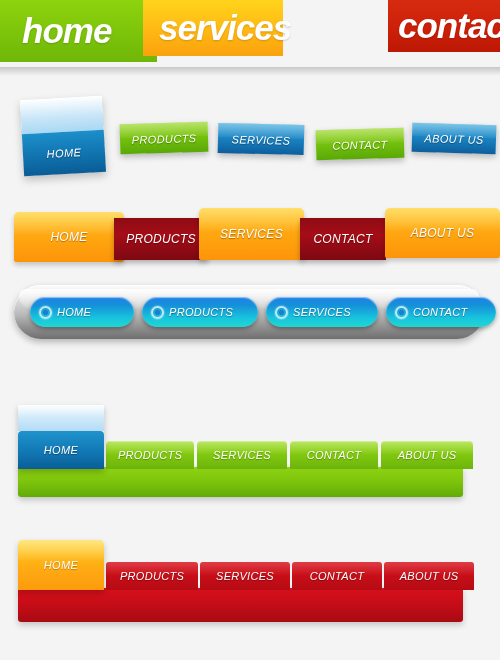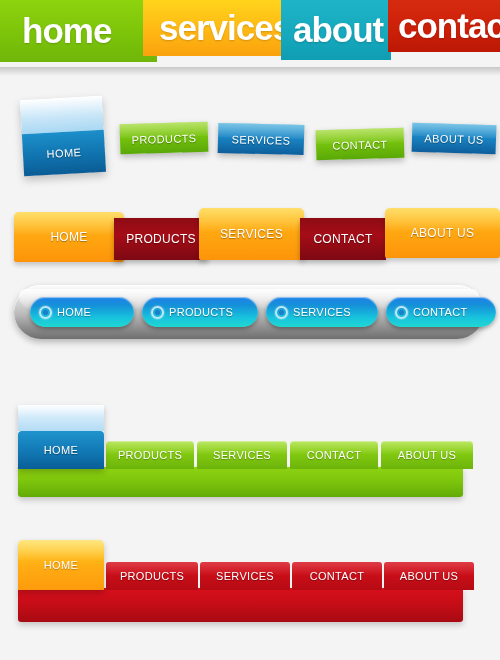--- a/index.html
+++ b/index.html
@@ -3,21 +3,21 @@
 <meta charset="utf-8">
 <style>
   html,body{margin:0;padding:0;}
   body{
     width:500px;height:660px;
     background:#f4f4f5;
     font-family:"Liberation Sans", sans-serif;
     overflow:hidden;
     position:relative;
   }
-  .stage{position:relative;width:500px;height:660px;}
+  .stage{position:relative;width:500px;height:660px;font-style:italic;}
 
   
   .banner{position:absolute;left:0;top:0;width:500px;height:72px;}
   .banner .blk{
     position:absolute;top:0;
     display:flex;align-items:center;
     box-sizing:border-box;
     color:#fff;
     font-weight:bold;
     font-size:35px;
@@ -252,23 +252,20 @@
 
 <div class="stage">
 
   <div class="banner">
     <div class="blk blk-home">
       <span>home</span>
     </div>
     <div class="blk blk-services">
       <span>services</span>
     </div>
-    <div class="blk blk-about">
-      <span>about</span>
-    </div>
     <div class="blk blk-contact">
       <span>contact</span>
     </div>
   </div>
   <div class="banner-shadow"></div>
 
   <div class="row2">
     <div class="home-tab2">
       <div class="top"></div>
       <div class="bot">HOME</div>

